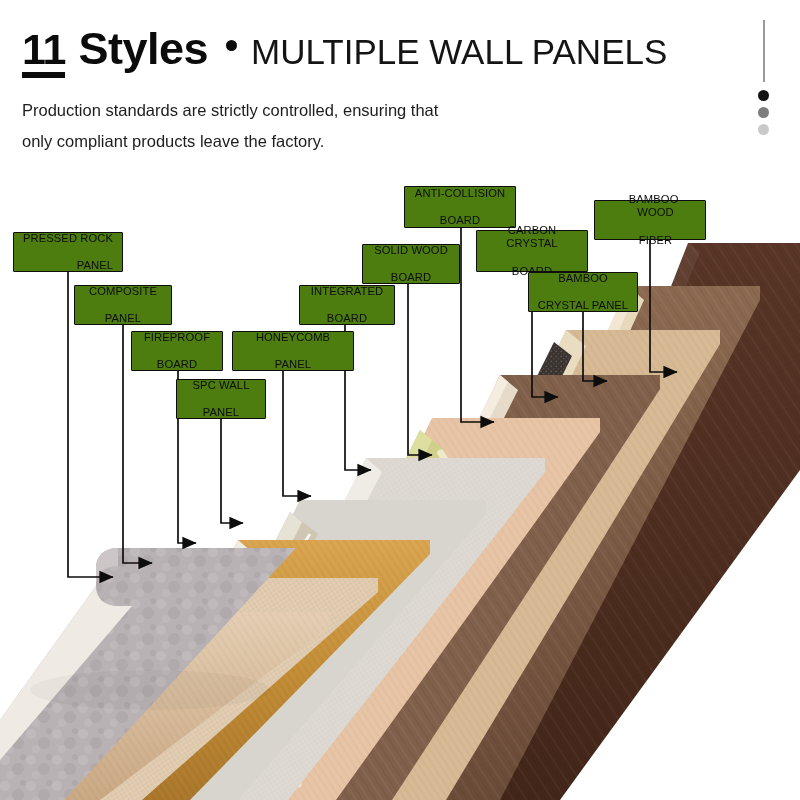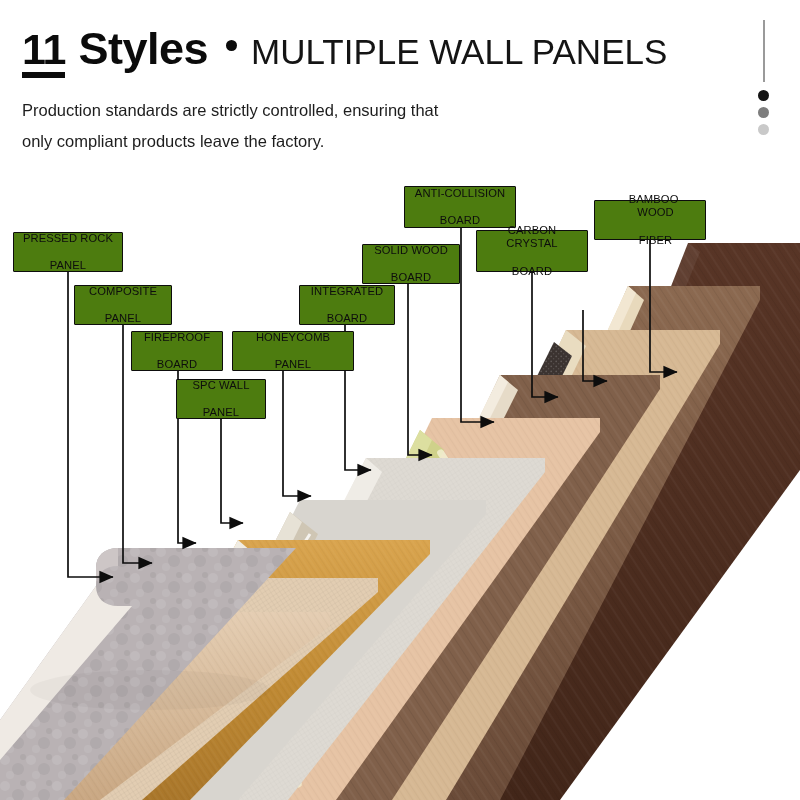--- a/index.html
+++ b/index.html
@@ -280,21 +280,21 @@
     </div>
   </div>
 
   <div class="rail">
     <div class="rail-line"></div>
     <div class="rail-dot d1"></div>
     <div class="rail-dot d2"></div>
     <div class="rail-dot d3"></div>
   </div>
 
-  <div class="callout" style="left:13px;  top:232px; width:110px; height:40px;">
+  <div class="callout" style="left:13px;  top:232px; width:110px; height:40px;text-align:right;">
     <span><span>PRESSED ROCK</span><br><span>PANEL</span></span>
   </div>
 
   <div class="callout" style="left:74px;  top:285px; width:98px;  height:40px;">
     <span><span>COMPOSITE</span><br><span>PANEL</span></span>
   </div>
 
   <div class="callout" style="left:131px; top:331px; width:92px;  height:40px;">
     <span><span>FIREPROOF</span><br><span>BOARD</span></span>
   </div>
@@ -316,18 +316,21 @@
   </div>
 
   <div class="callout" style="left:404px; top:186px; width:112px; height:42px;">
     <span><span>ANTI-COLLISION</span><br><span>BOARD</span></span>
   </div>
 
   <div class="callout" style="left:476px; top:230px; width:112px; height:42px;">
     <span><span>CARBON CRYSTAL</span><br><span>BOARD</span></span>
   </div>
 
+  <div class="callout" style="left:528px; top:272px; width:110px; height:40px;">
+    <span><span>BAMBOO</span><br><span>CRYSTAL PANEL</span></span>
+  </div>
 
   <div class="callout" style="left:594px; top:200px; width:112px; height:40px;padding-left:16px;">
     <span><span>BAMBOO-WOOD</span><br><span>FIBER</span></span>
   </div>
 
 </div>
 
 </body></html>

